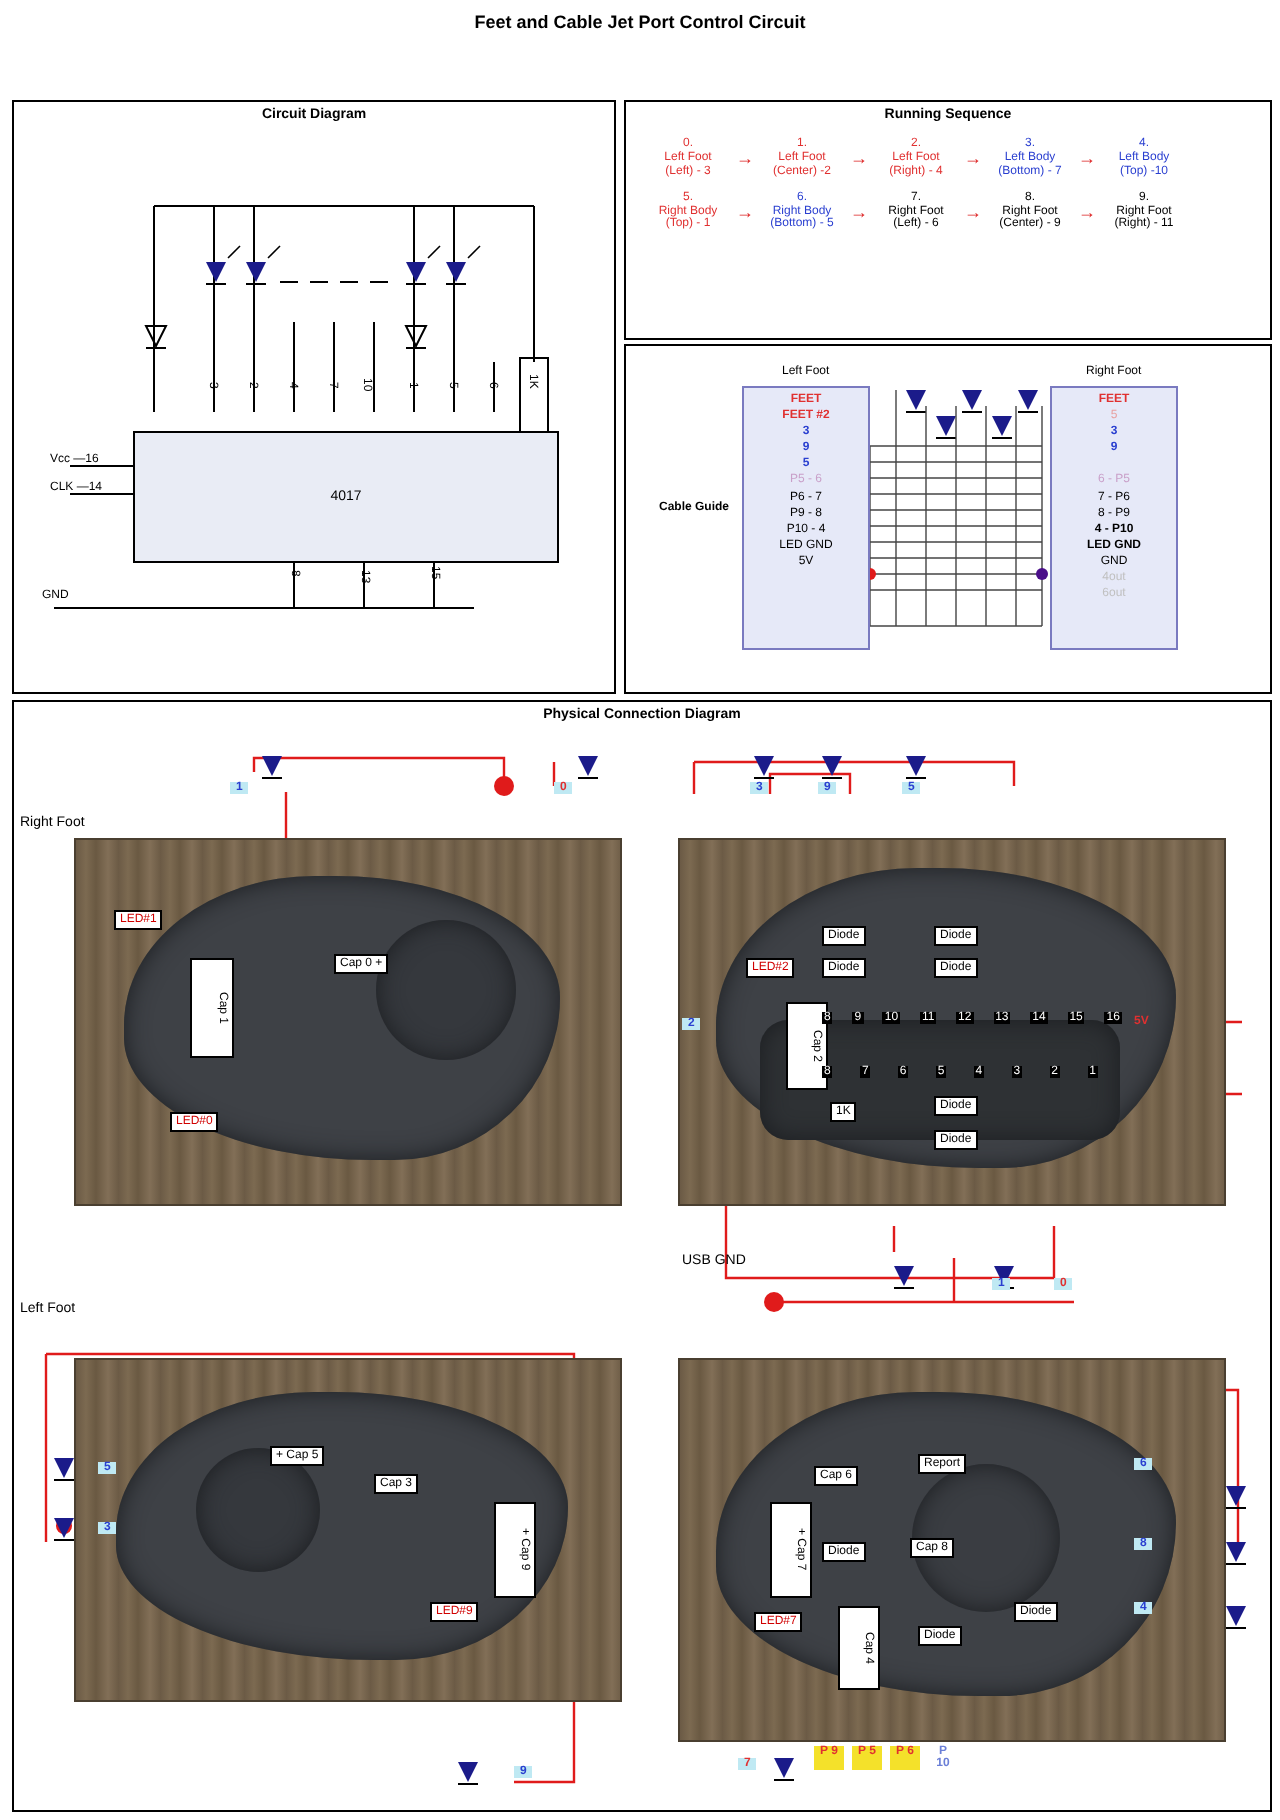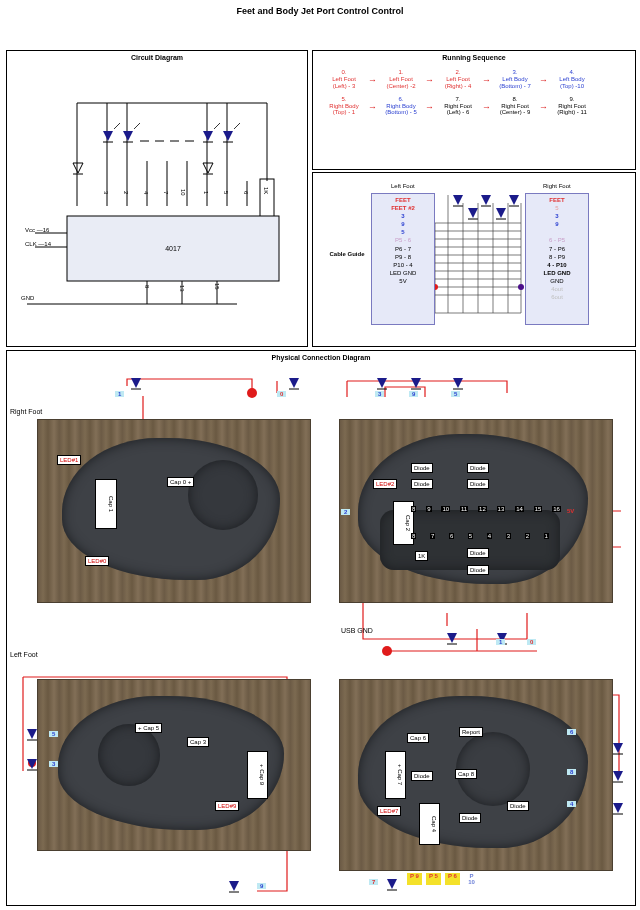--- a/index.html
+++ b/index.html
@@ -70,21 +70,21 @@
     color:#000;font-weight:bold;
   }
   .cyan.b{color:#2a3fd0;}
   .num{position:absolute;font-size:6px;font-weight:bold;}
   .sectionlabel{position:absolute;font-size:7px;}
   svg{overflow:visible;}
 </style>
 </head>
 <body>
 
-<div class="title">Feet and Body Jet Port Control Control</div>
+<div class="title">Feet and Cable Jet Port Control Circuit</div>
 
 <div class="panel" id="circuit">
   <div class="panel-title">Circuit Diagram</div>
 
   <svg width="300" height="295" style="position:absolute;left:0;top:0;">
 
     <line x1="70" y1="52" x2="260" y2="52" stroke="#000" stroke-width="1"></line>
 
     <line x1="70" y1="52" x2="70" y2="155" stroke="#000" stroke-width="1"></line>
     <line x1="100" y1="52" x2="100" y2="100" stroke="#000" stroke-width="1"></line>

